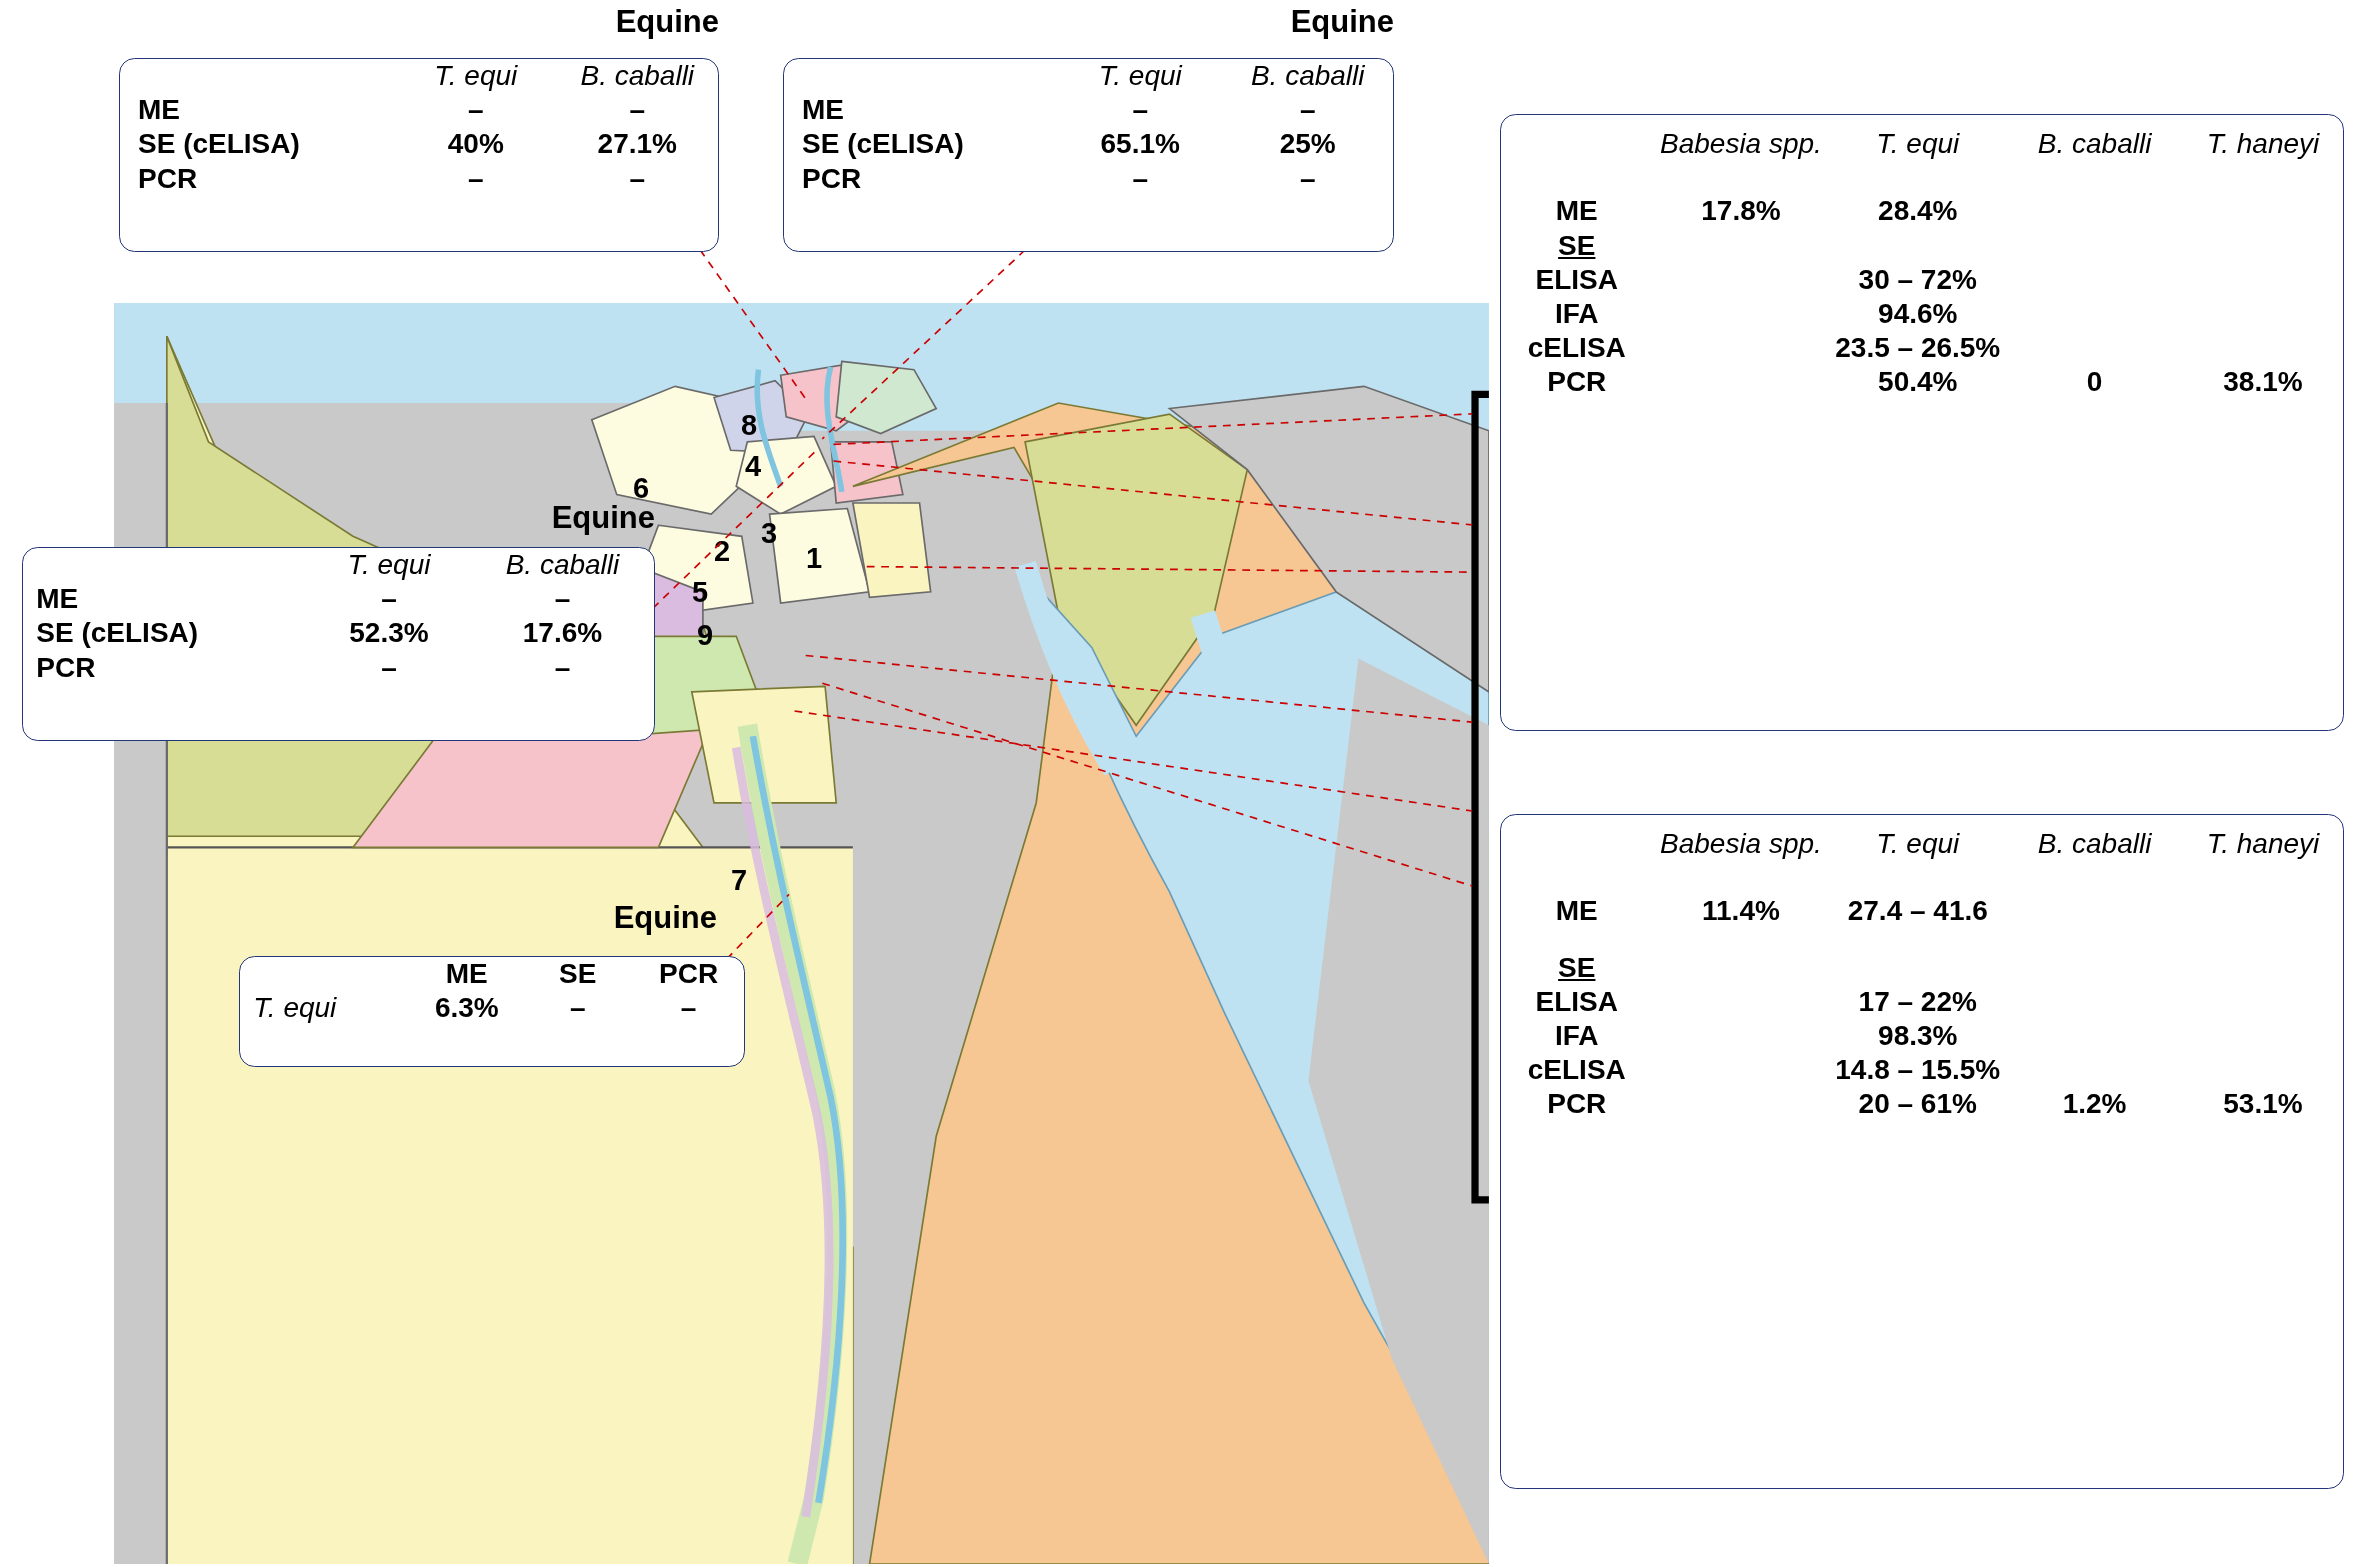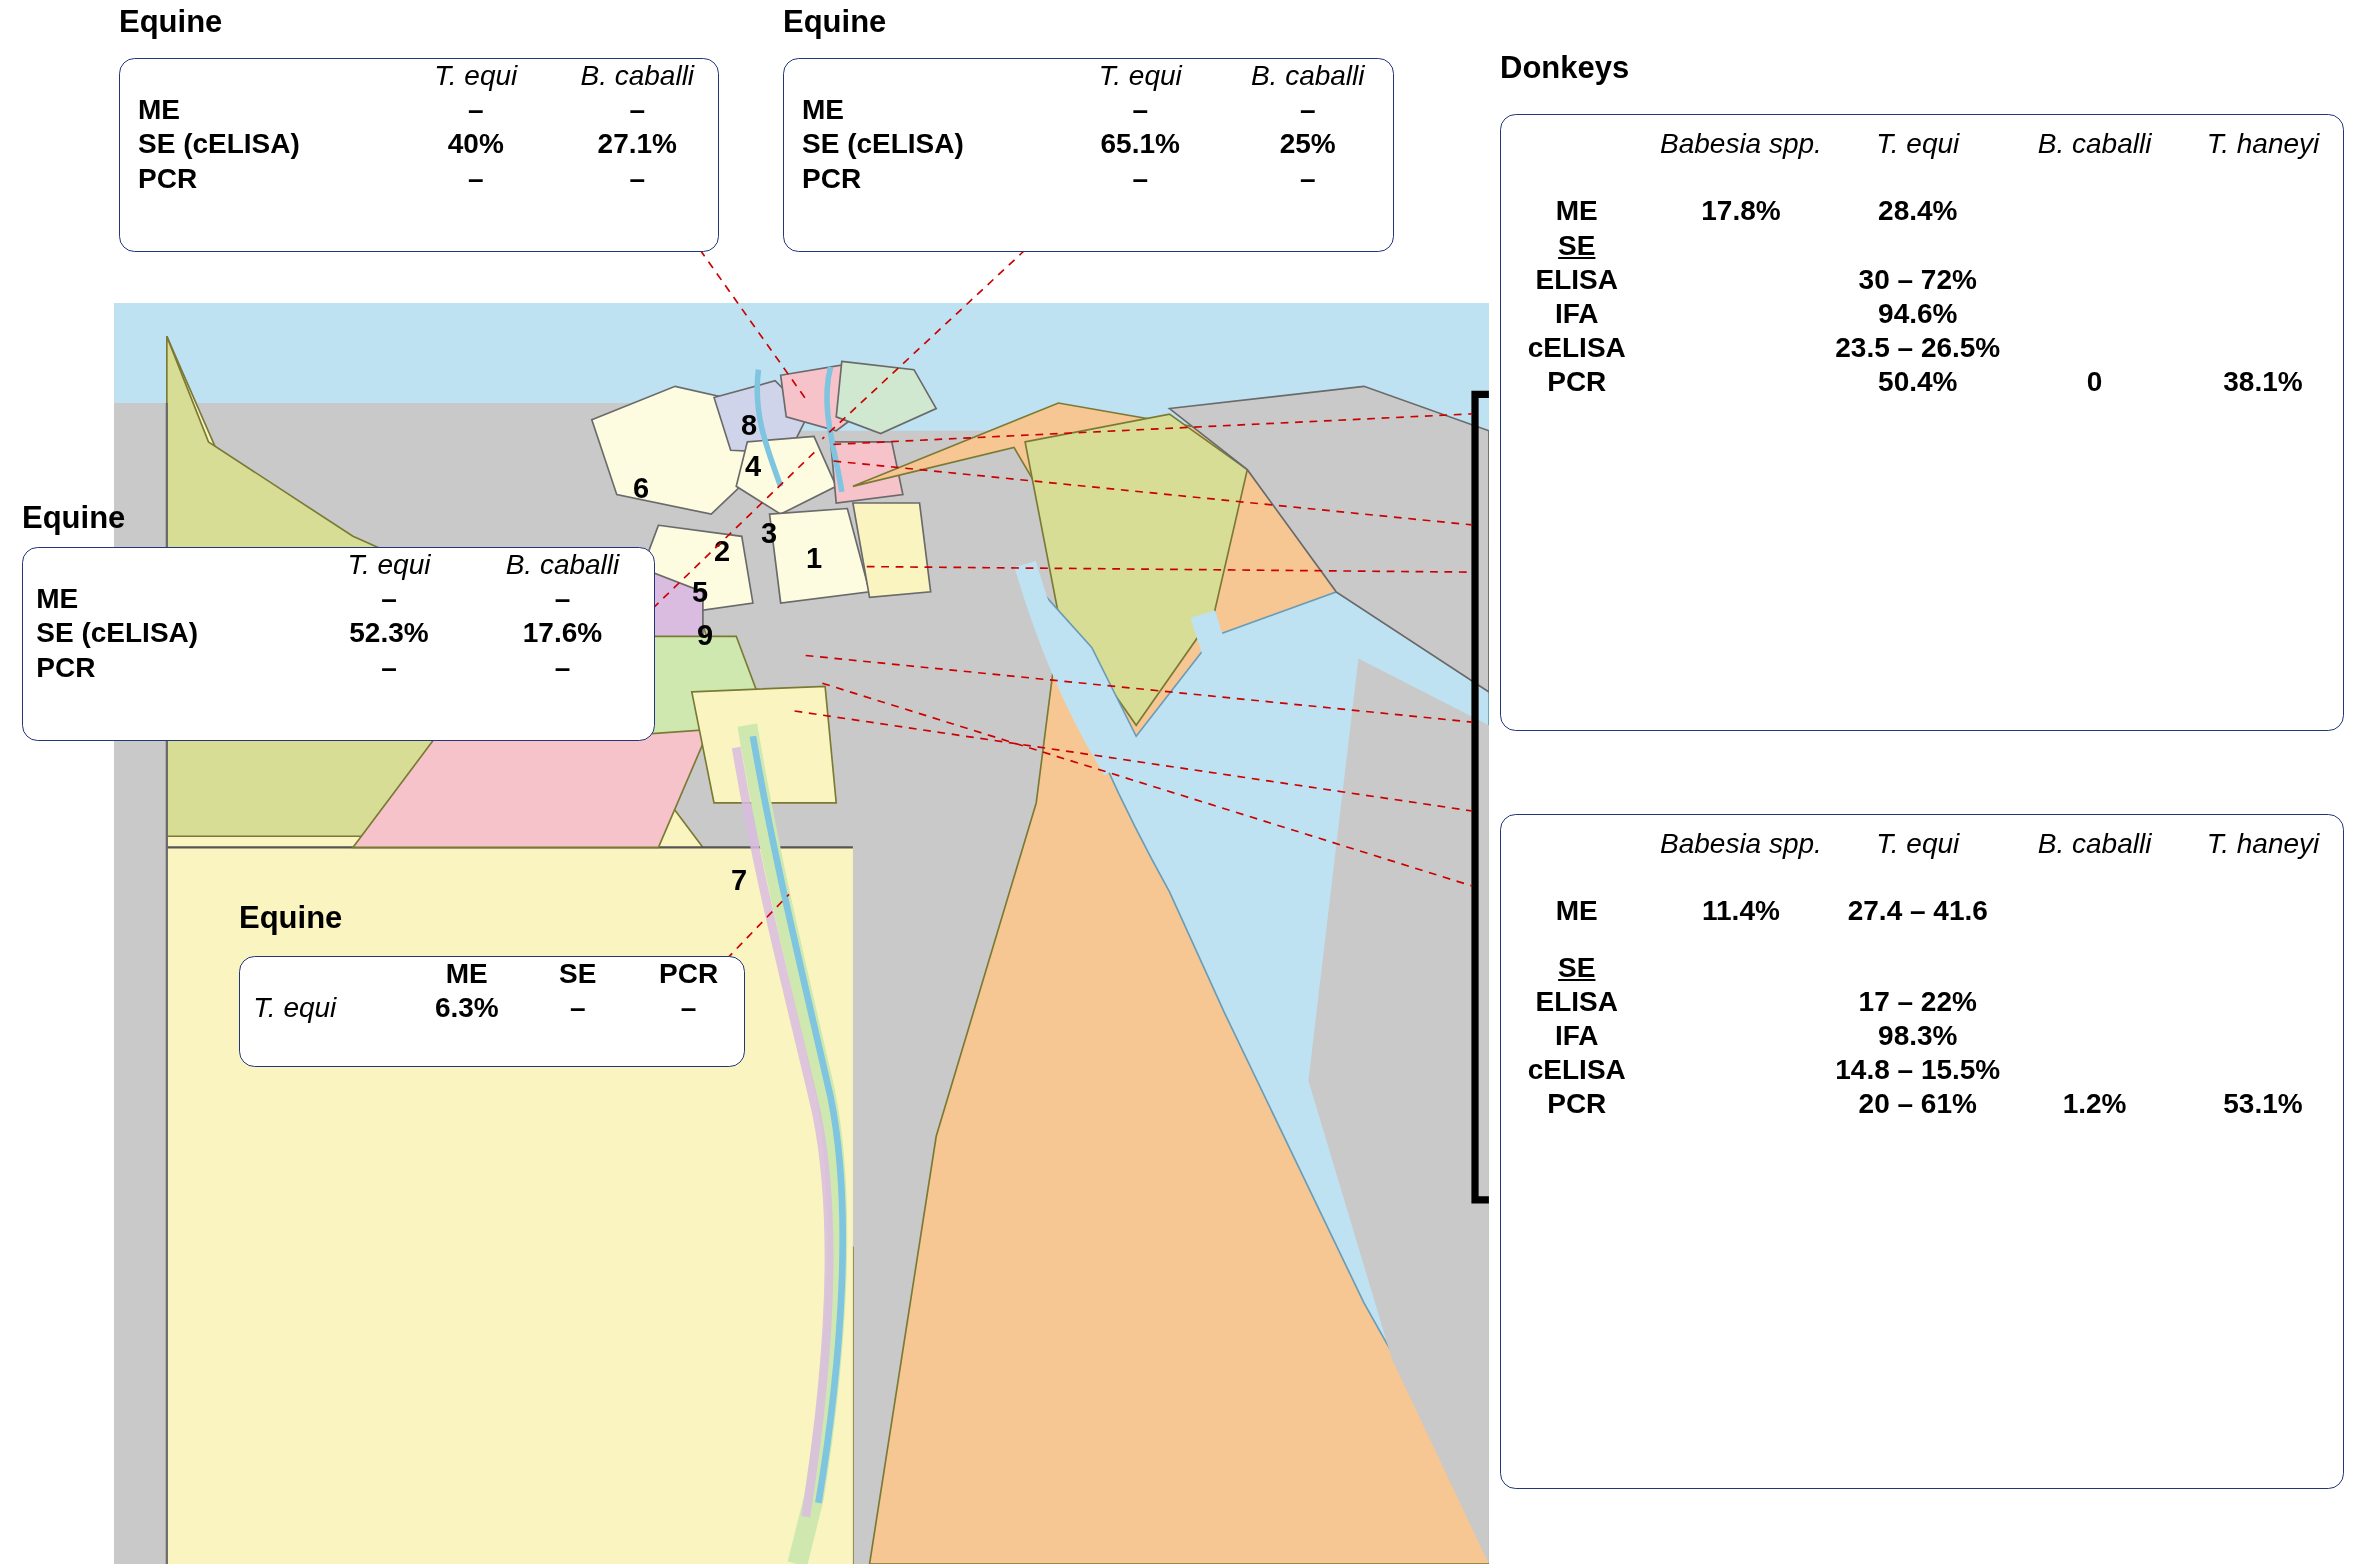--- a/index.html
+++ b/index.html
@@ -6,21 +6,21 @@
   body{font-family:"Liberation Sans", sans-serif;}
   #page{position:relative;width:2354px;height:1567px;overflow:hidden;background:#fff;}
 
   
   .map{position:absolute;left:114px;top:303px;width:1375px;height:1261px;background:#cfcfcf;overflow:hidden;}
   .map svg{position:absolute;left:0;top:0;}
   .map .num{position:absolute;font-size:29px;font-weight:bold;color:#000;}
 
   
   .box{position:absolute;border:1.7px solid #23367a;border-radius:15.6px;background:#ffffff;box-sizing:border-box;}
-  .title{position:absolute;font-size:31px;font-weight:bold;color:#000;text-align:left;}
+  .title{position:absolute;font-size:31px;font-weight:bold;color:#000;text-align:right;}
 
   table.tbl{border-collapse:collapse;width:100%;}
   table.tbl td{font-size:28px;color:#000;padding:1.1px 0;vertical-align:top;}
   .ital{font-style:italic;font-weight:normal;}
   .bold{font-weight:bold;}
   .ctr{text-align:center;}
   .lft{text-align:left;}
   .und{text-decoration:underline;}
 
   
@@ -209,21 +209,20 @@
       <tr>
         <td class="ital lft" style="padding-left:13.3px">T. equi</td>
         <td class="bold ctr">6.3%</td>
         <td class="bold ctr">–</td>
         <td class="bold ctr">–</td>
       </tr>
     </tbody>
       </table>
   </div>
 
-  <div class="title" style="left:1500px;top:50px;width:833px;">Donkeys</div>
   <div class="box" style="left:1500px;top:114px;width:844px;height:617px;">
     <table class="tbl" style="margin-top:12.2px;">
       <tbody>
           <tr>
         <td style="width:18%"></td>
         <td class="ital ctr" style="width:21%">Babesia spp.</td>
         <td class="ital ctr" style="width:21%">T. equi</td>
         <td class="ital ctr" style="width:21%">B. caballi</td>
         <td class="ital ctr" style="width:19%">T. haneyi</td>
       </tr>

